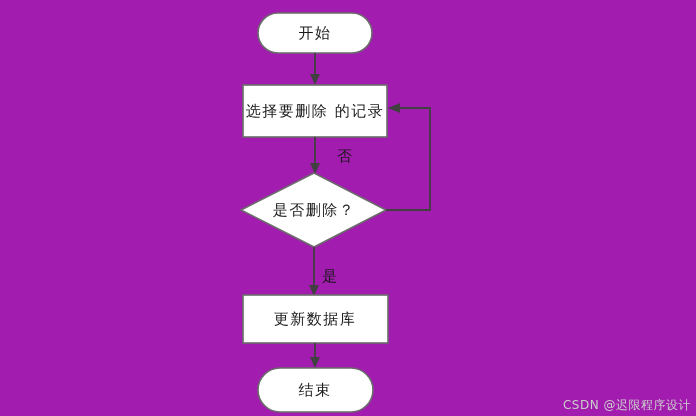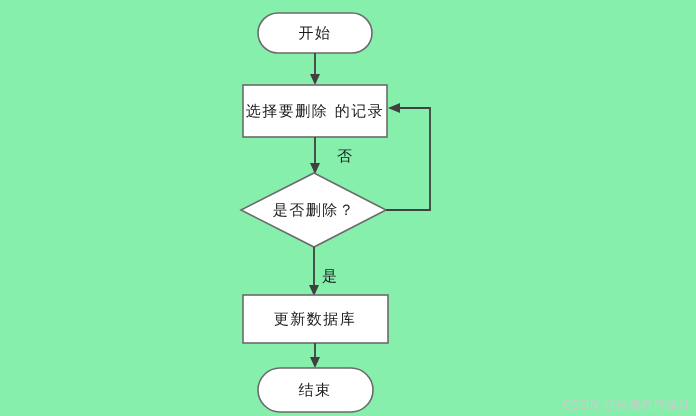--- a/index.html
+++ b/index.html
@@ -5,21 +5,21 @@
   html, body {
     margin: 0;
     padding: 0;
     background: #ffffff;
     font-family: "DejaVu Sans", "Liberation Sans", sans-serif;
   }
   .canvas-wrap {
     position: relative;
     width: 696px;
     height: 416px;
-    background: #86efac;
+    background: #a21caf;
     overflow: hidden;
   }
   svg { display: block; }
   .shape {
     fill: #ffffff;
     stroke: #6b6b6b;
     stroke-width: 1.6;
   }
   .flow-line {
     stroke: #404040;

